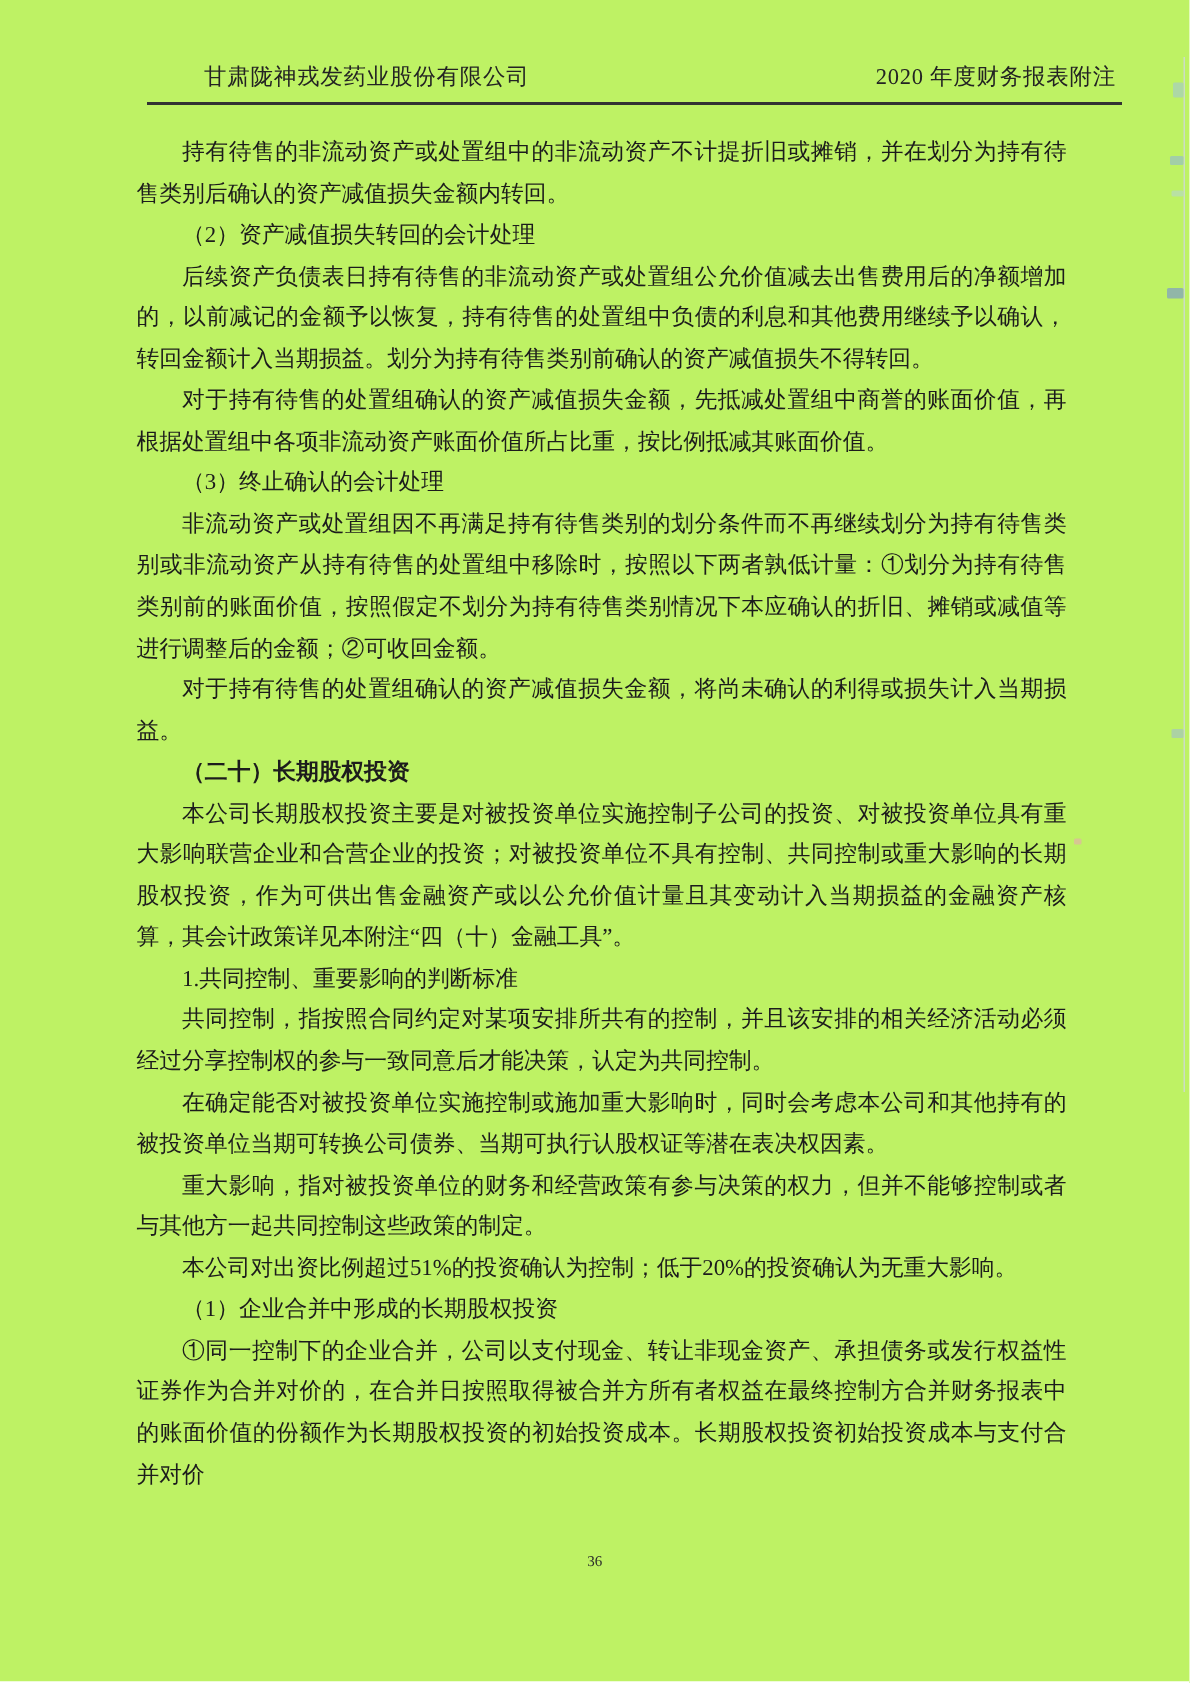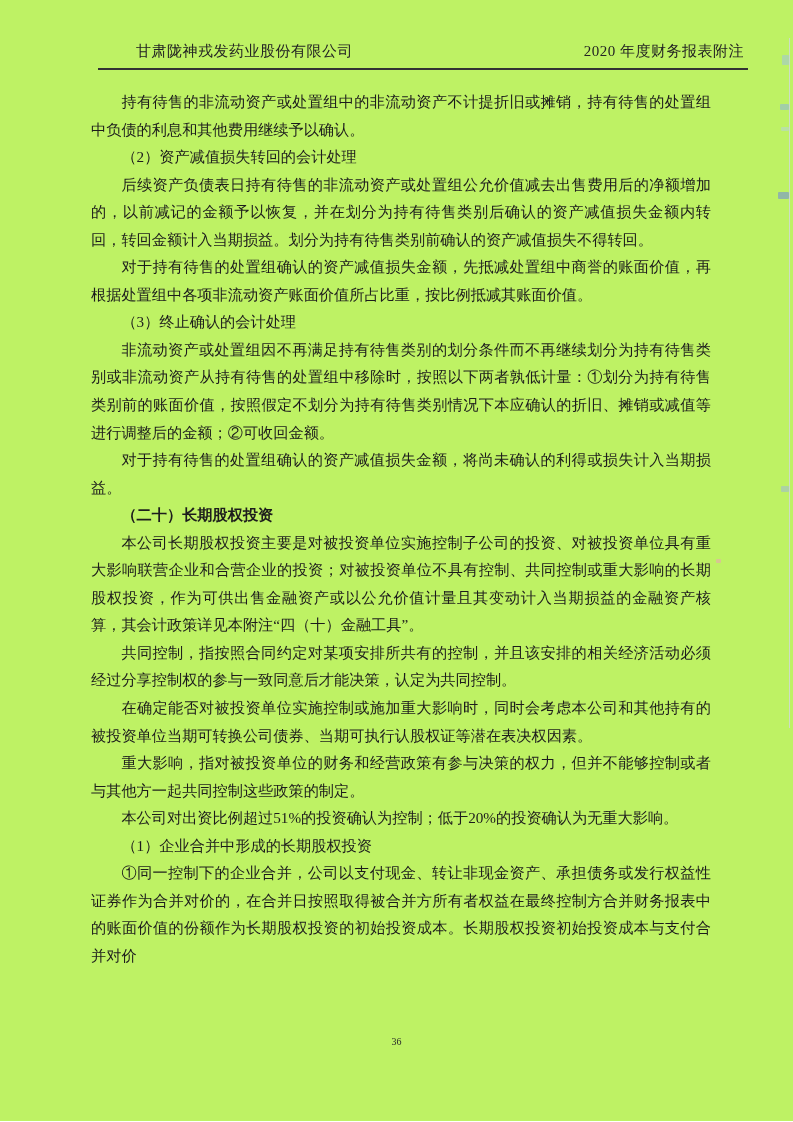--- a/index.html
+++ b/index.html
@@ -86,29 +86,30 @@
 <body>
 
 <div class="page">
 
   <div class="header">
     <span class="company">甘肃陇神戎发药业股份有限公司</span>
     <span class="title">2020 年度财务报表附注</span>
   </div>
 
   <div class="body-text">
-      <p>持有待售的非流动资产或处置组中的非流动资产不计提折旧或摊销，持有待售的处置组中负债的利息和其他费用继续予以确认。</p>
+      <p>持有待售的非流动资产或处置组中的非流动资产不计提折旧或摊销，并在划分为持有待售类别后确认的资产减值损失金额内转回。</p>
       <p>（2）资产减值损失转回的会计处理</p>
-      <p>后续资产负债表日持有待售的非流动资产或处置组公允价值减去出售费用后的净额增加的，以前减记的金额予以恢复，并在划分为持有待售类别后确认的资产减值损失金额内转回，转回金额计入当期损益。划分为持有待售类别前确认的资产减值损失不得转回。</p>
+      <p>后续资产负债表日持有待售的非流动资产或处置组公允价值减去出售费用后的净额增加的，以前减记的金额予以恢复，持有待售的处置组中负债的利息和其他费用继续予以确认，转回金额计入当期损益。划分为持有待售类别前确认的资产减值损失不得转回。</p>
       <p>对于持有待售的处置组确认的资产减值损失金额，先抵减处置组中商誉的账面价值，再根据处置组中各项非流动资产账面价值所占比重，按比例抵减其账面价值。</p>
       <p>（3）终止确认的会计处理</p>
       <p>非流动资产或处置组因不再满足持有待售类别的划分条件而不再继续划分为持有待售类别或非流动资产从持有待售的处置组中移除时，按照以下两者孰低计量：①划分为持有待售类别前的账面价值，按照假定不划分为持有待售类别情况下本应确认的折旧、摊销或减值等进行调整后的金额；②可收回金额。</p>
       <p>对于持有待售的处置组确认的资产减值损失金额，将尚未确认的利得或损失计入当期损益。</p>
       <p class="bold">（二十）长期股权投资</p>
       <p>本公司长期股权投资主要是对被投资单位实施控制子公司的投资、对被投资单位具有重大影响联营企业和合营企业的投资；对被投资单位不具有控制、共同控制或重大影响的长期股权投资，作为可供出售金融资产或以公允价值计量且其变动计入当期损益的金融资产核算，其会计政策详见本附注“四（十）金融工具”。</p>
+      <p>1.共同控制、重要影响的判断标准</p>
       <p>共同控制，指按照合同约定对某项安排所共有的控制，并且该安排的相关经济活动必须经过分享控制权的参与一致同意后才能决策，认定为共同控制。</p>
       <p>在确定能否对被投资单位实施控制或施加重大影响时，同时会考虑本公司和其他持有的被投资单位当期可转换公司债券、当期可执行认股权证等潜在表决权因素。</p>
       <p>重大影响，指对被投资单位的财务和经营政策有参与决策的权力，但并不能够控制或者与其他方一起共同控制这些政策的制定。</p>
       <p>本公司对出资比例超过51%的投资确认为控制；低于20%的投资确认为无重大影响。</p>
       <p>（1）企业合并中形成的长期股权投资</p>
       <p>①同一控制下的企业合并，公司以支付现金、转让非现金资产、承担债务或发行权益性证券作为合并对价的，在合并日按照取得被合并方所有者权益在最终控制方合并财务报表中的账面价值的份额作为长期股权投资的初始投资成本。长期股权投资初始投资成本与支付合并对价</p>
     </div>
 
   <div class="footer">36</div>
 

